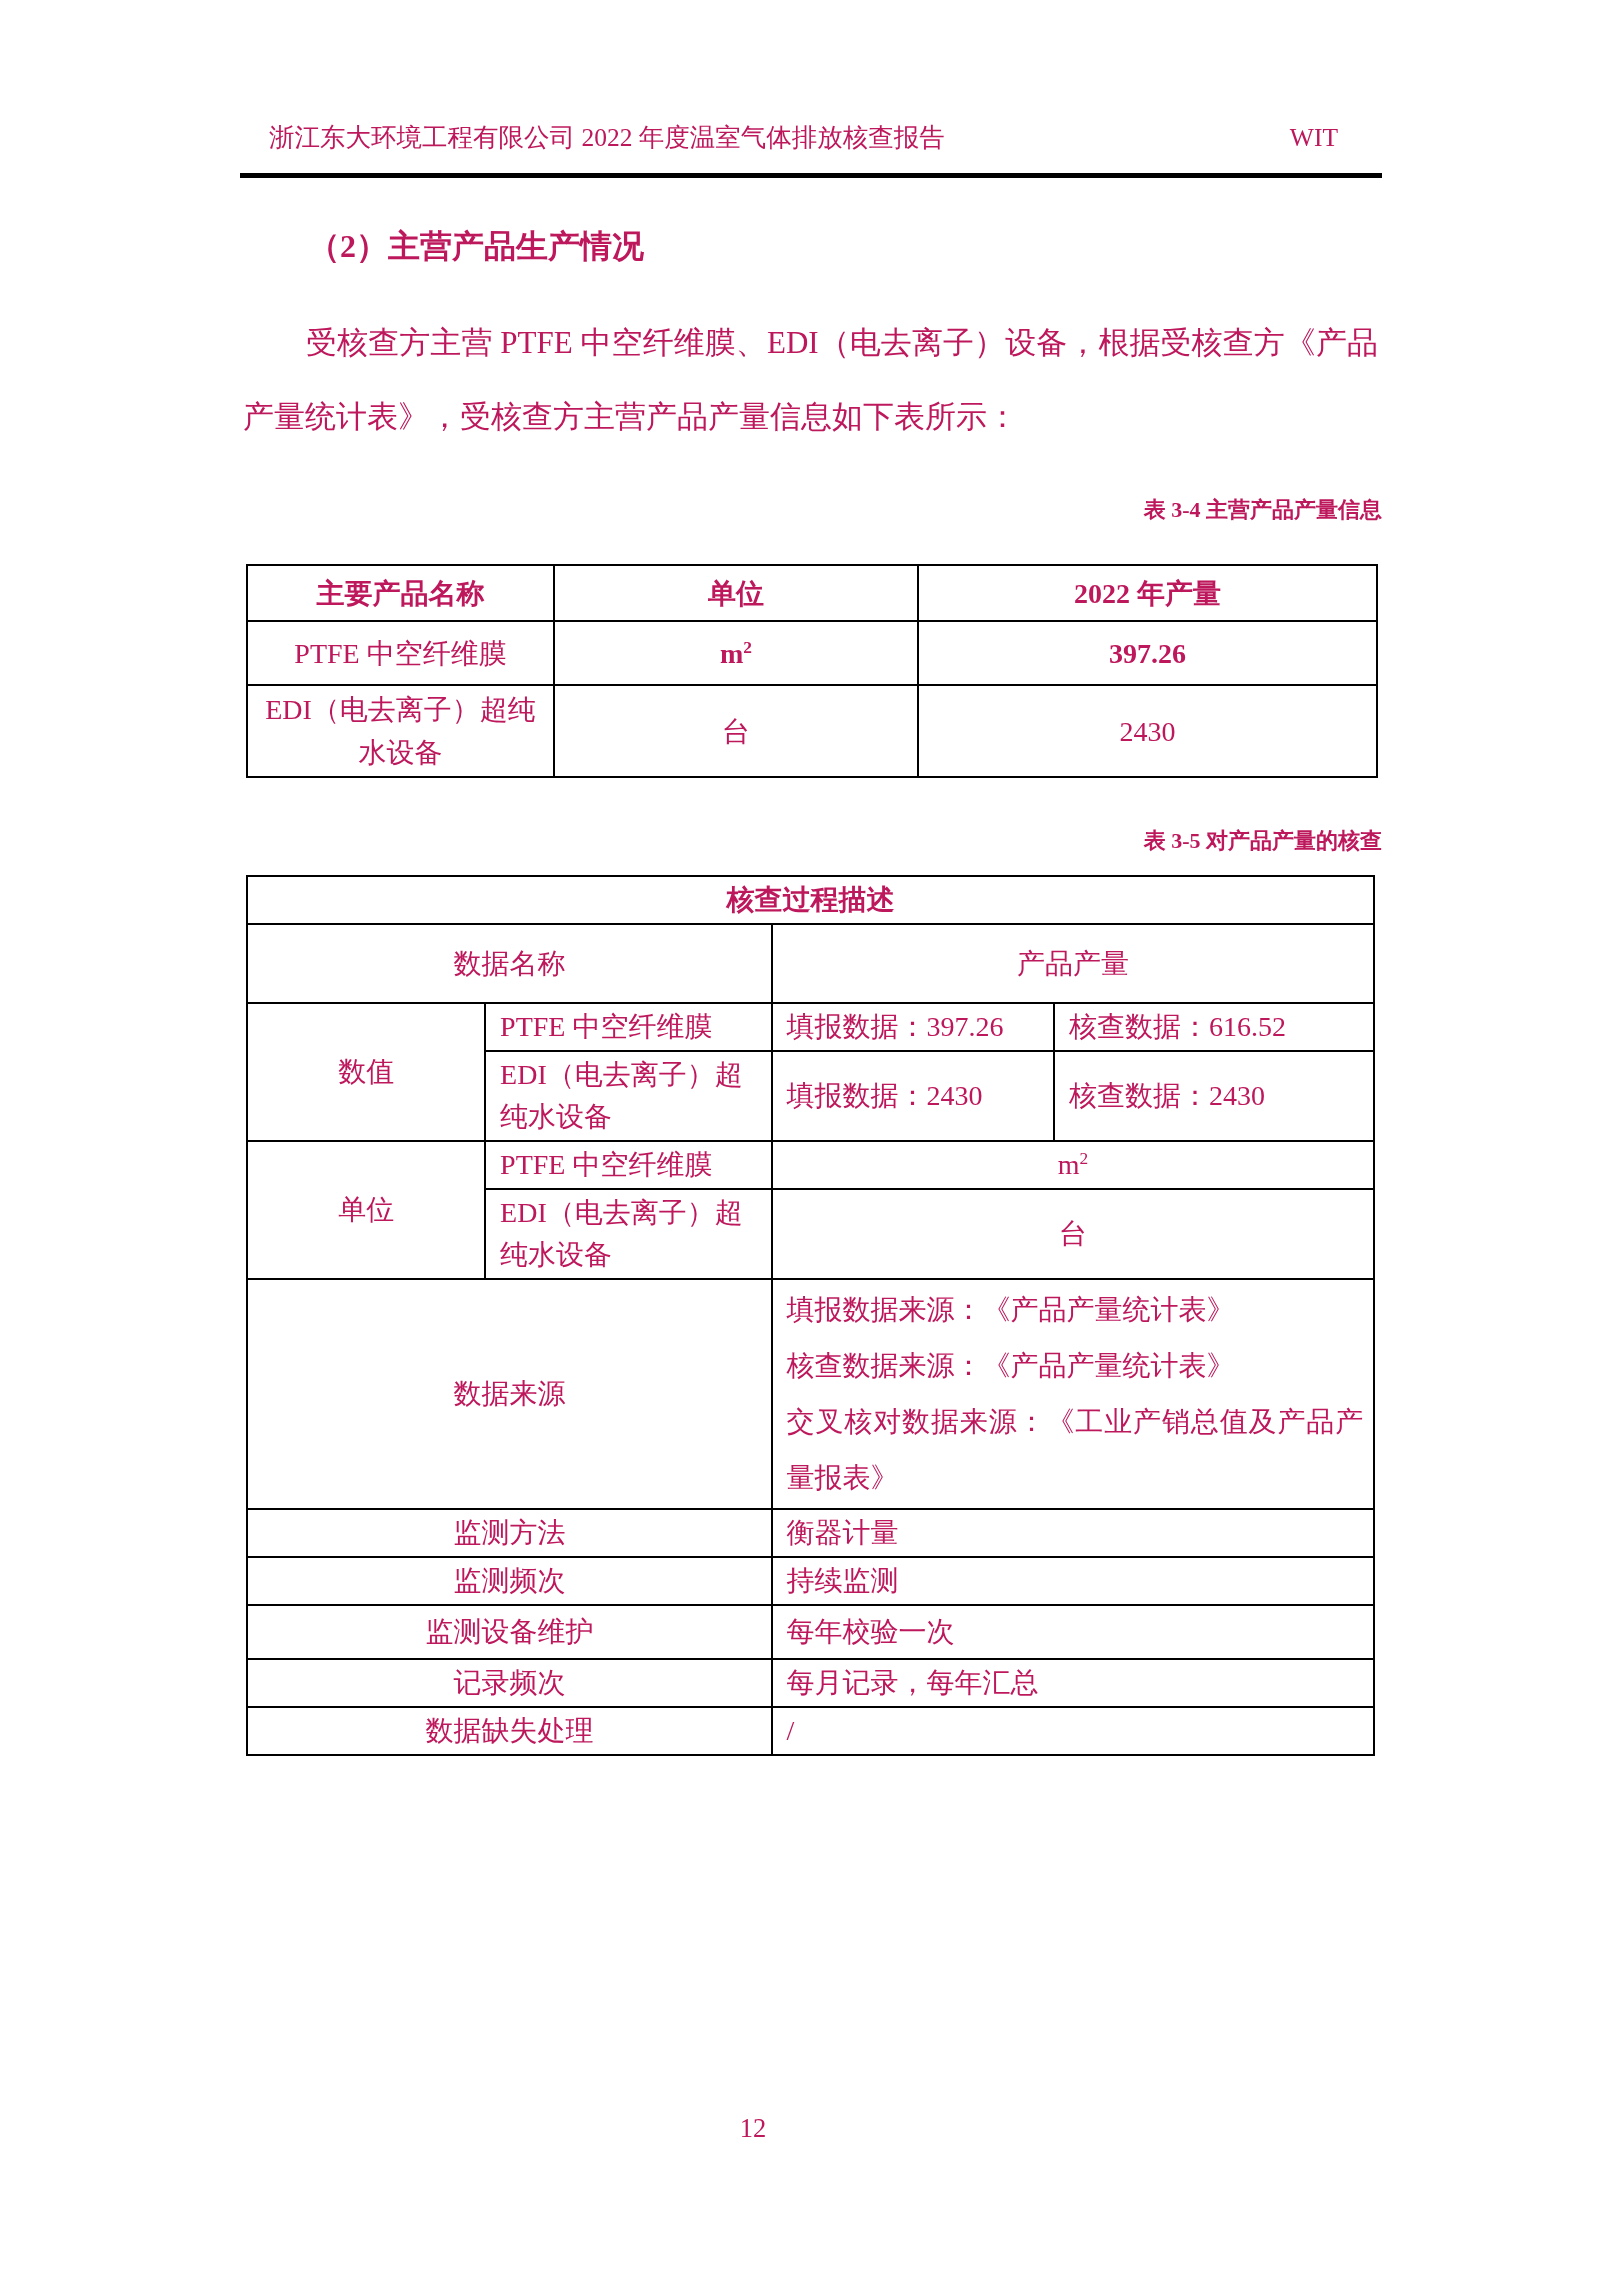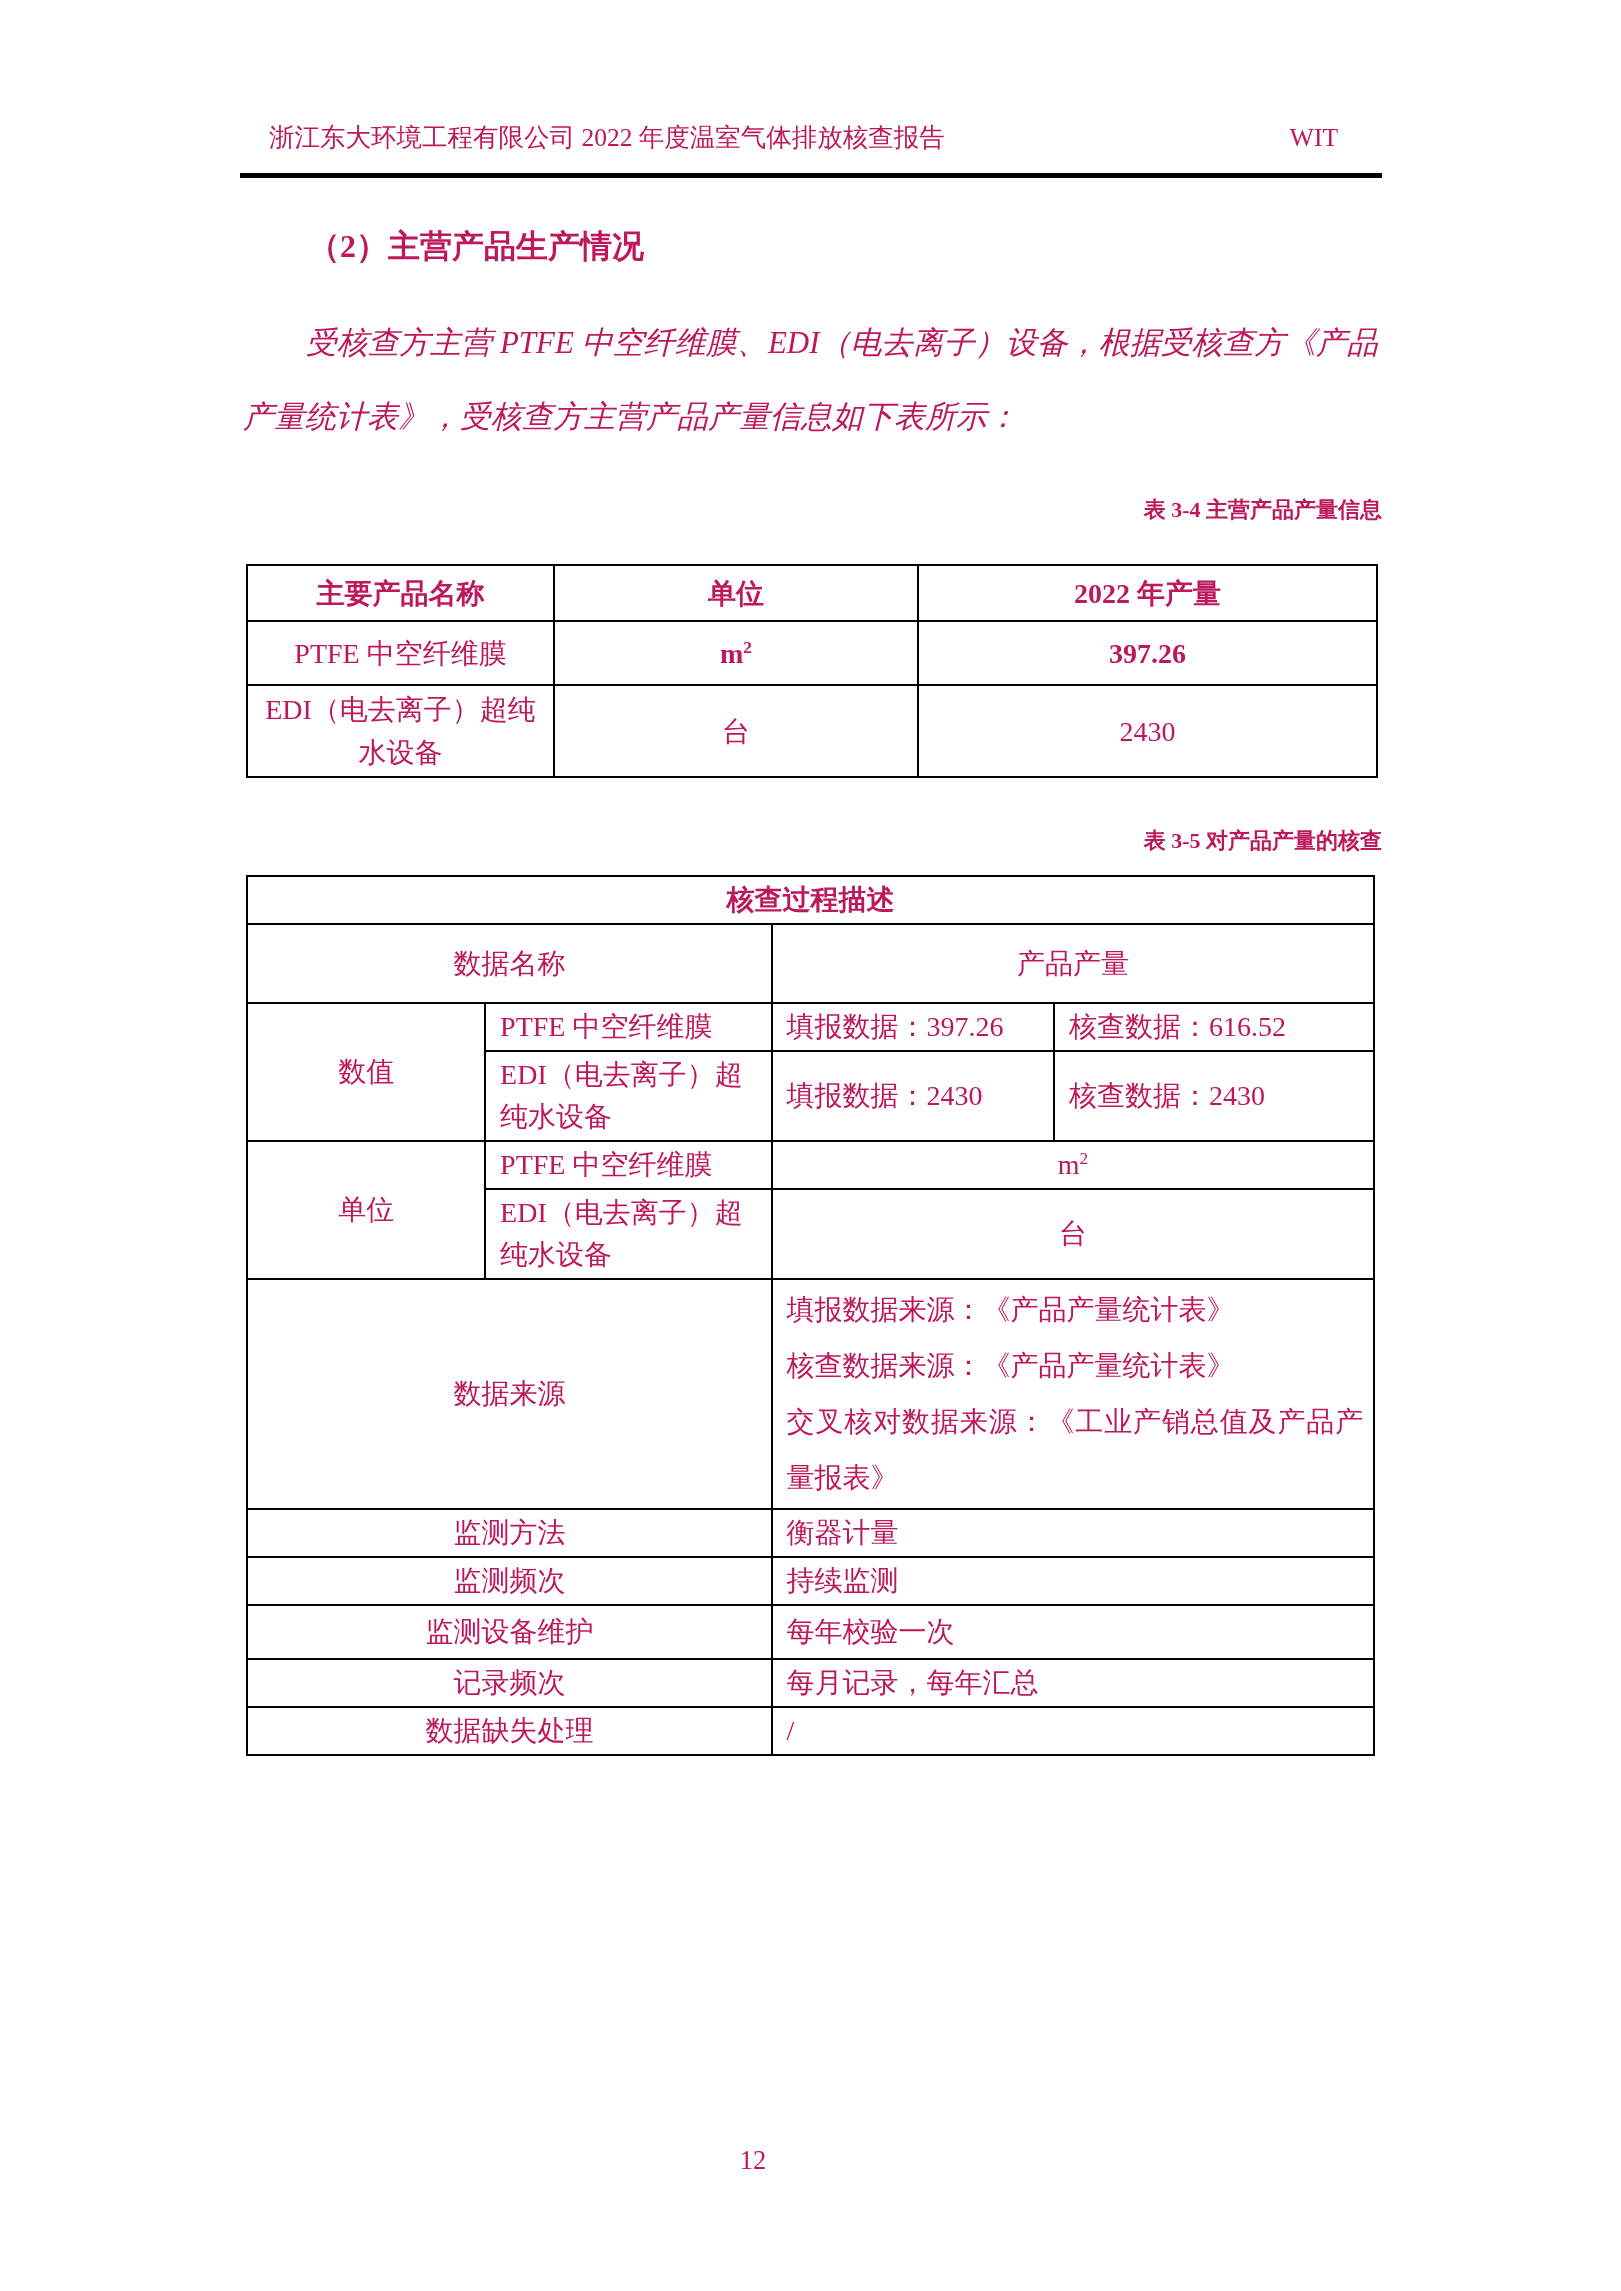--- a/index.html
+++ b/index.html
@@ -31,21 +31,21 @@
   
   .sec-heading {
     position: absolute;
     top: 225px; left: 308px;
     font-size: 32px; font-weight: bold; line-height: 43px;
   }
   .intro {
     position: absolute;
     top: 306px; left: 243px; width: 1135px;
     font-size: 31px; line-height: 74px;
-    text-indent: 63px; text-align: justify; font-style: italic;
+    text-indent: 63px; text-align: justify;
   }
 
   
   .caption {
     position: absolute;
     left: 240px; width: 1142px;
     text-align: right;
     font-size: 22px; font-weight: bold; line-height: 39px;
   }
   .cap-34 { top: 490px; }
@@ -81,21 +81,20 @@
 
   .src-cell { text-align: left; padding-left: 13.7px; padding-right: 9.8px; }
   .src-line { line-height: 56px; text-align: justify; font-family: Liberation Serif, serif; }
 
   
   .page-num {
     position: absolute;
     top: 2113px; left: 0; width: 1506px;
     text-align: center;
     font-size: 26.5px;
-    margin-top: 32px;
   }
 </style>
 </head>
 <body>
 
 <div class="page">
 
   <div class="hdr">
     <span>浙江东大环境工程有限公司 2022 年度温室气体排放核查报告</span>
     <span>WIT</span>

